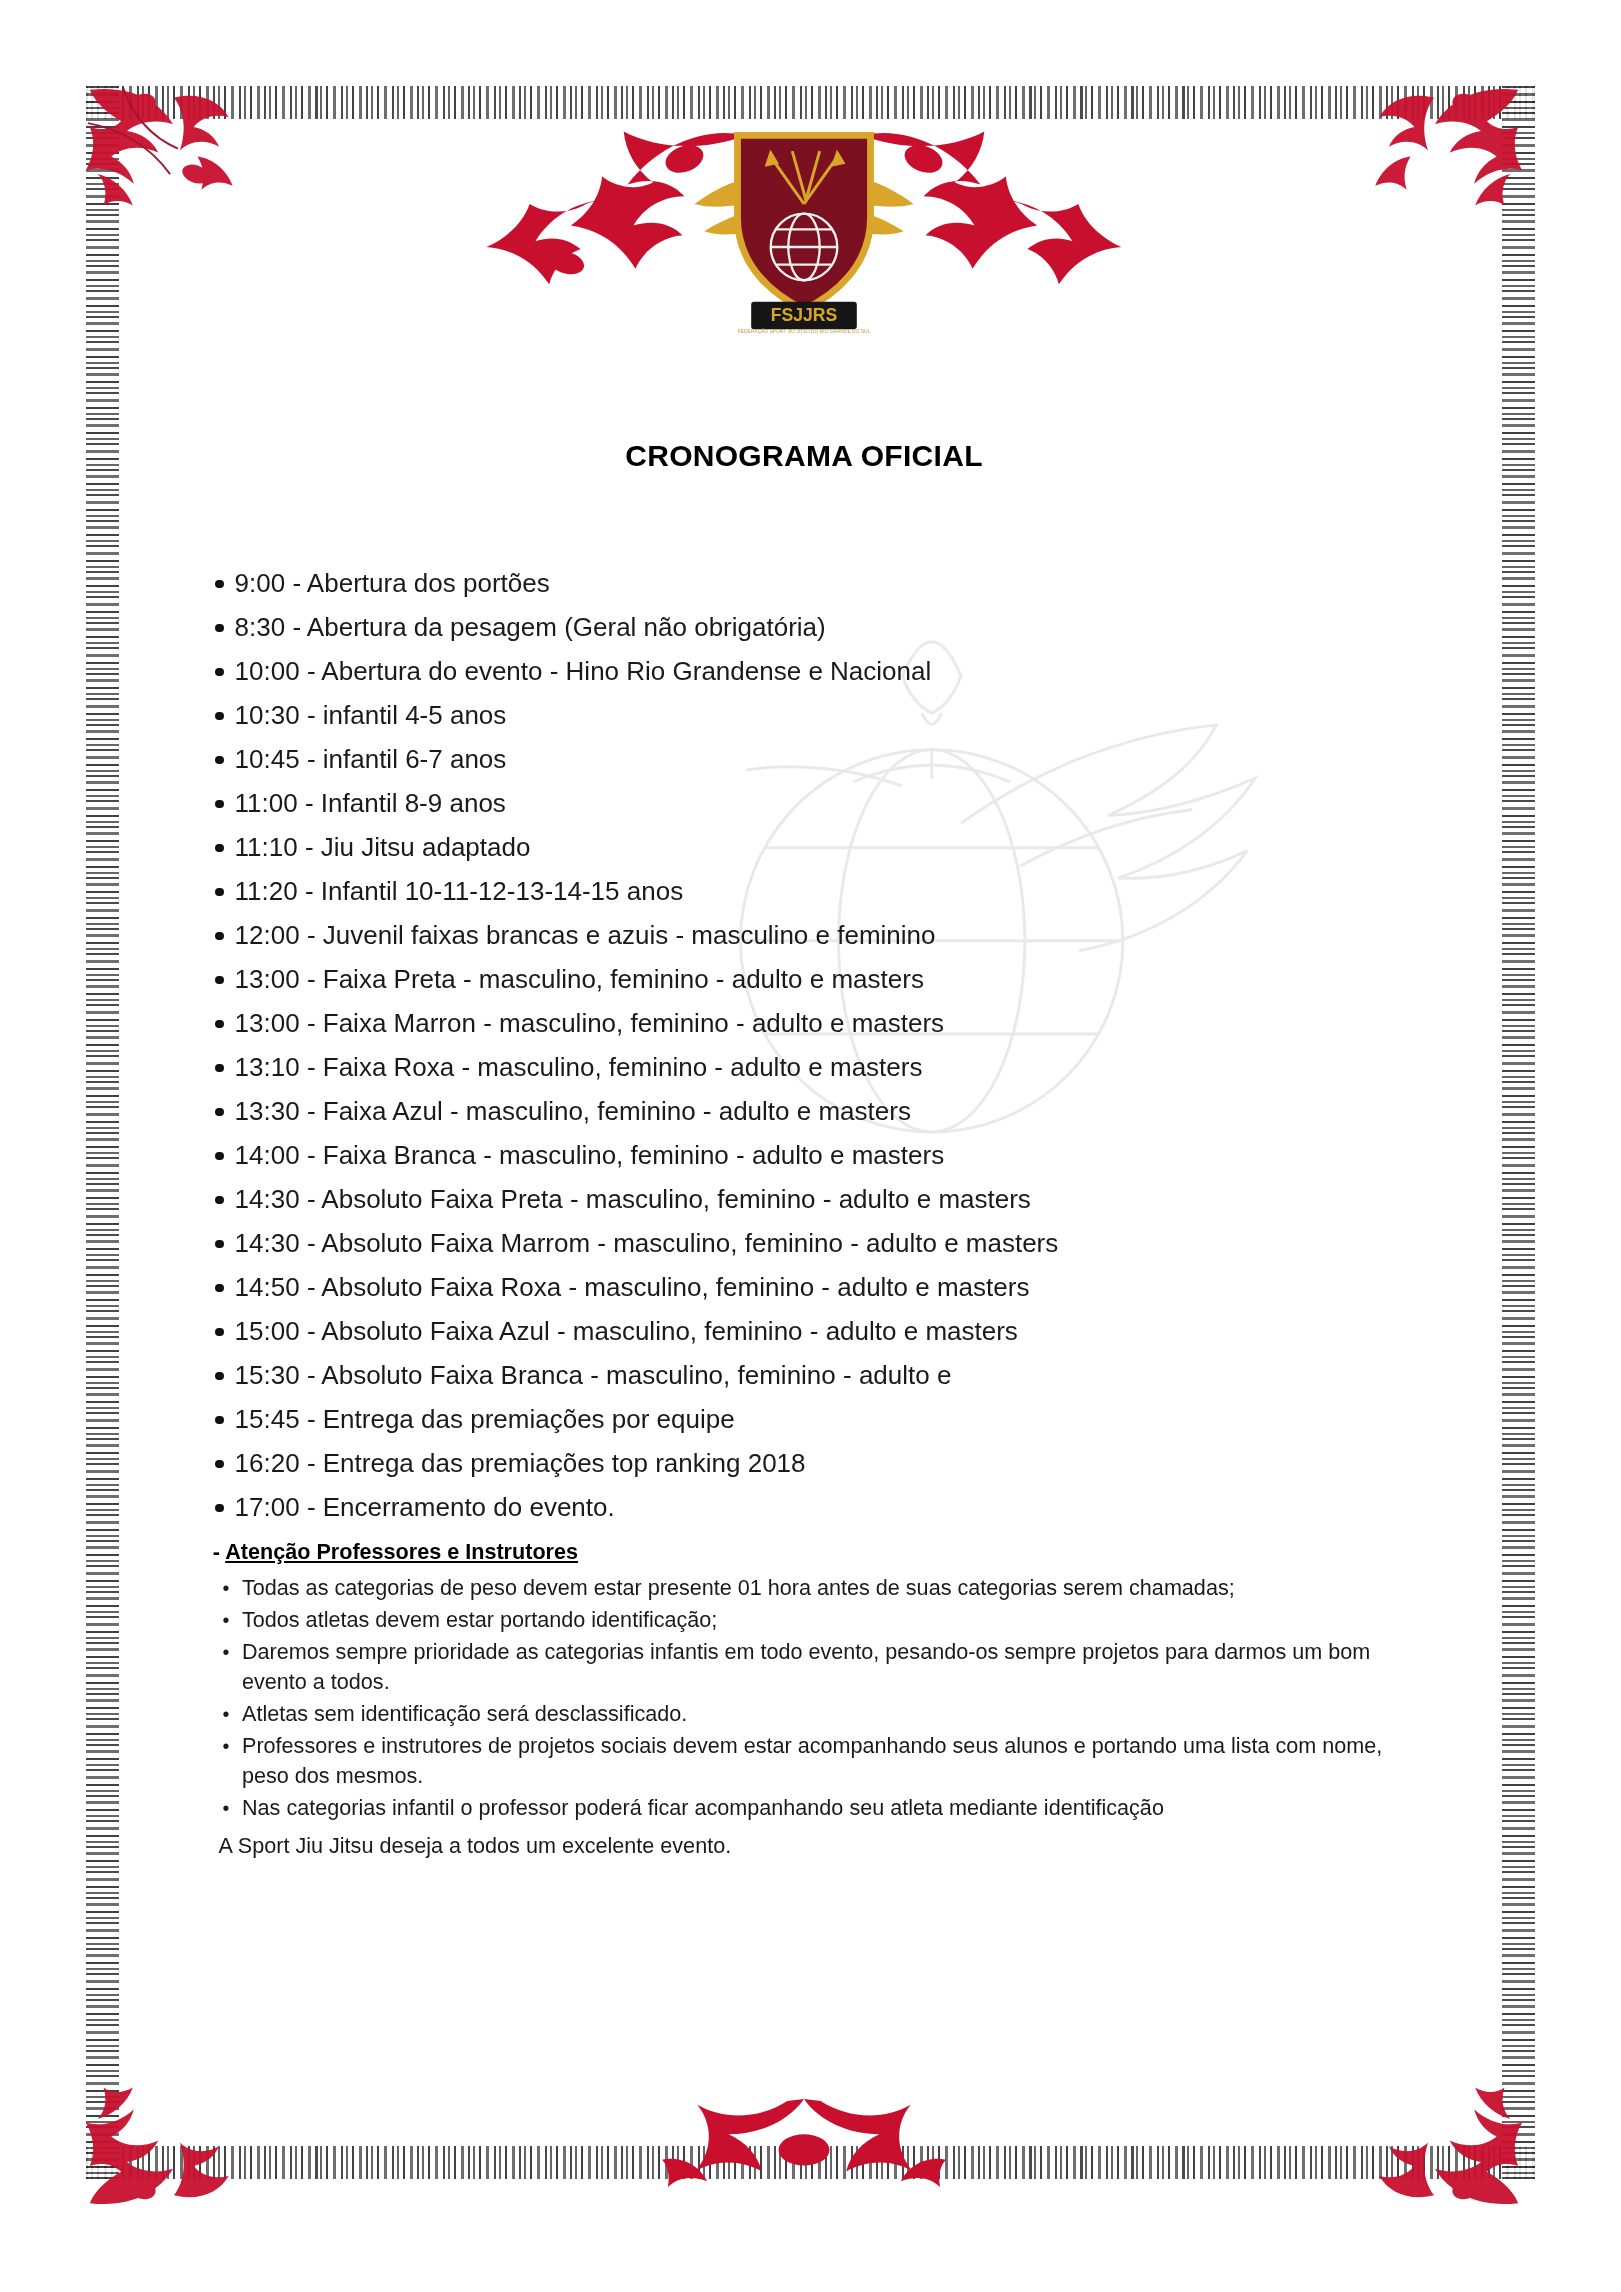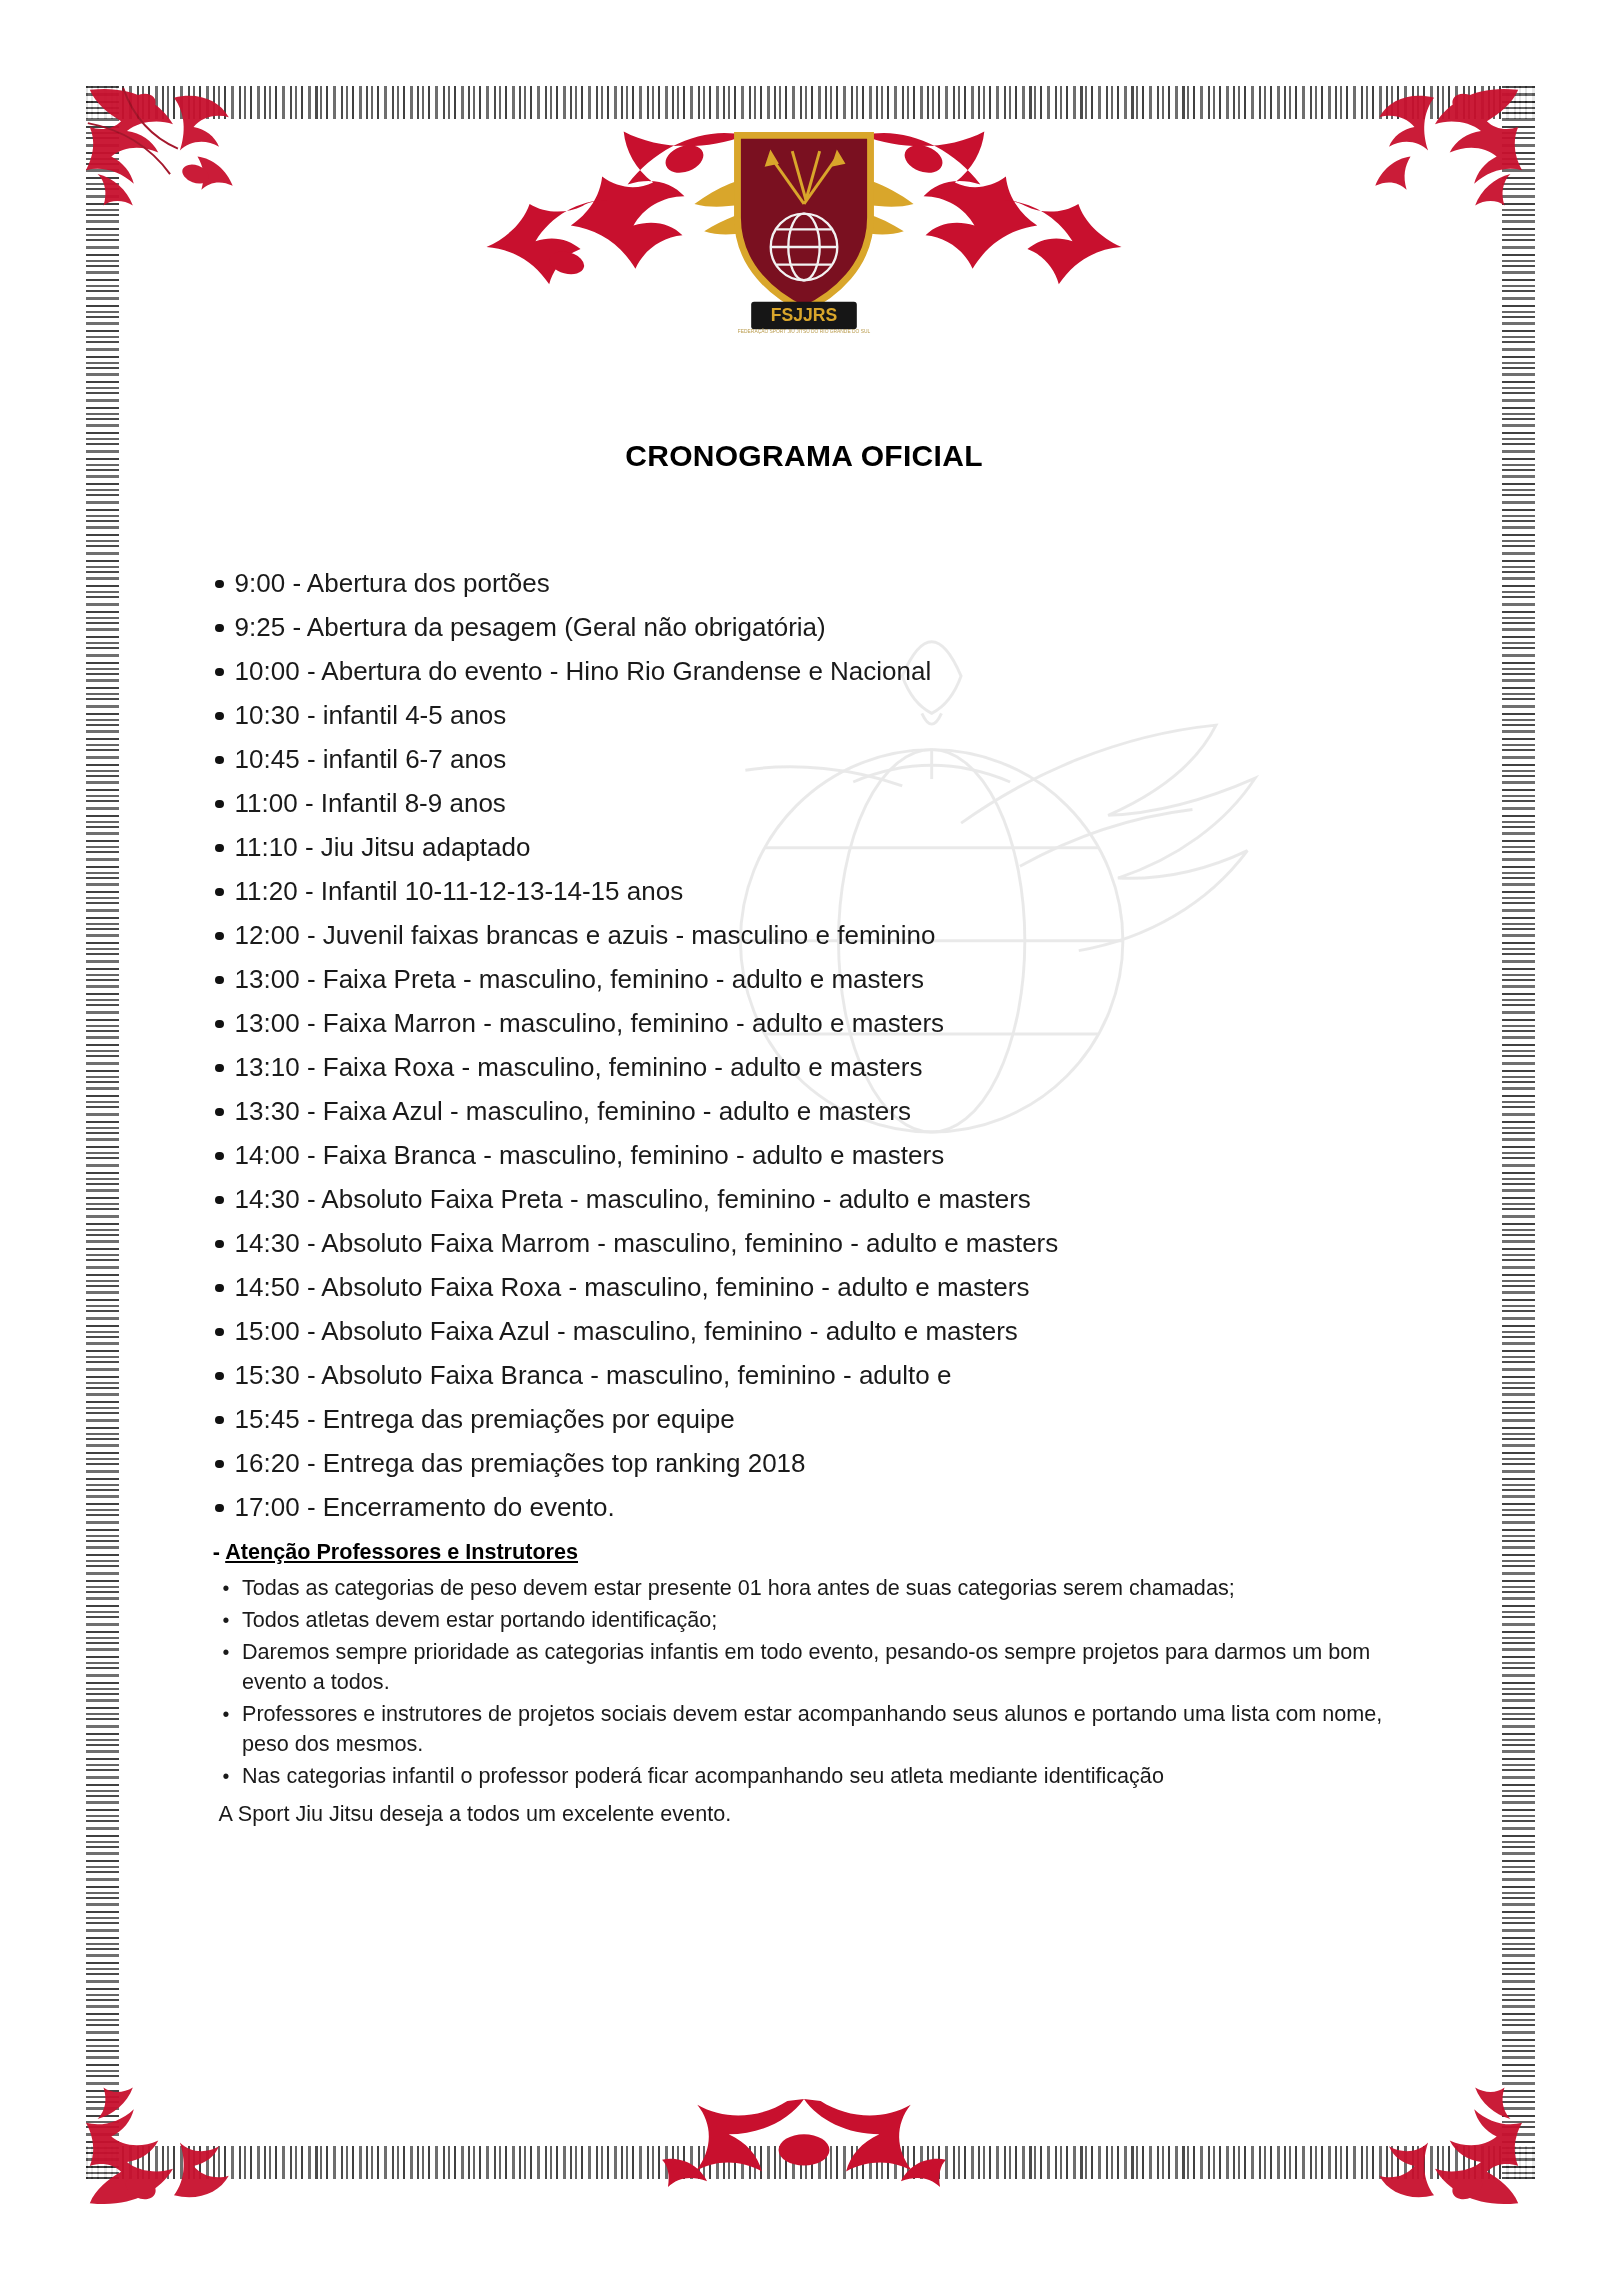--- a/index.html
+++ b/index.html
@@ -350,21 +350,21 @@
       <rect x="76" y="196" width="108" height="28" rx="3" fill="#161616"></rect>
       <text x="130" y="216" text-anchor="middle" font-family="Liberation Sans, sans-serif" font-size="18" font-weight="bold" fill="#d9a62b">FSJJRS</text>
       <text x="130" y="228" text-anchor="middle" font-family="Liberation Sans, sans-serif" font-size="5" fill="#b99a4a">FEDERAÇÃO SPORT JIU JITSU DO RIO GRANDE DO SUL</text>
     </svg>
   </div>
 
   <div class="title">CRONOGRAMA OFICIAL</div>
 
   <ul class="schedule">
     <li>9:00 - Abertura dos portões</li>
-    <li>9:25 - Abertura da pesagem (Geral não obrigatória)</li>
+    <li>8:30 - Abertura da pesagem (Geral não obrigatória)</li>
     <li>10:00 - Abertura do evento - Hino Rio Grandense e Nacional</li>
     <li>10:30 - infantil 4-5 anos</li>
     <li>10:45 - infantil 6-7 anos</li>
     <li>11:00 - Infantil 8-9 anos</li>
     <li>11:10 - Jiu Jitsu adaptado</li>
     <li>11:20 - Infantil 10-11-12-13-14-15 anos</li>
     <li>12:00 - Juvenil faixas brancas e azuis - masculino e feminino</li>
     <li>13:00 - Faixa Preta - masculino, feminino - adulto e masters</li>
     <li>13:00 - Faixa Marron - masculino, feminino - adulto e masters</li>
     <li>13:10 - Faixa Roxa - masculino, feminino - adulto e masters</li>
@@ -379,20 +379,21 @@
     <li>16:20 - Entrega das premiações top ranking 2018</li>
     <li>17:00 - Encerramento do evento.</li>
   </ul>
 
   <div class="notes">
     <div class="notes-heading"><span>- </span><span class="u">Atenção Professores e Instrutores</span></div>
     <ul>
       <li> Todas as categorias de peso devem estar presente 01 hora antes de suas categorias serem chamadas;</li>
       <li>Todos atletas devem estar portando identificação;</li>
       <li>Daremos sempre prioridade as categorias infantis em todo evento, pesando-os sempre projetos para darmos um bom evento a todos.</li>
+      <li>Atletas sem identificação será desclassificado.</li>
       <li>Professores e instrutores de projetos sociais devem estar acompanhando seus alunos e portando uma lista com nome, peso dos mesmos.</li>
       <li>Nas categorias infantil o professor poderá ficar acompanhando seu atleta mediante identificação</li>
     </ul>
     <div class="closing">A Sport Jiu Jitsu deseja a todos um excelente evento.</div>
   </div>
 
 </div>
 
 
 </body></html>

